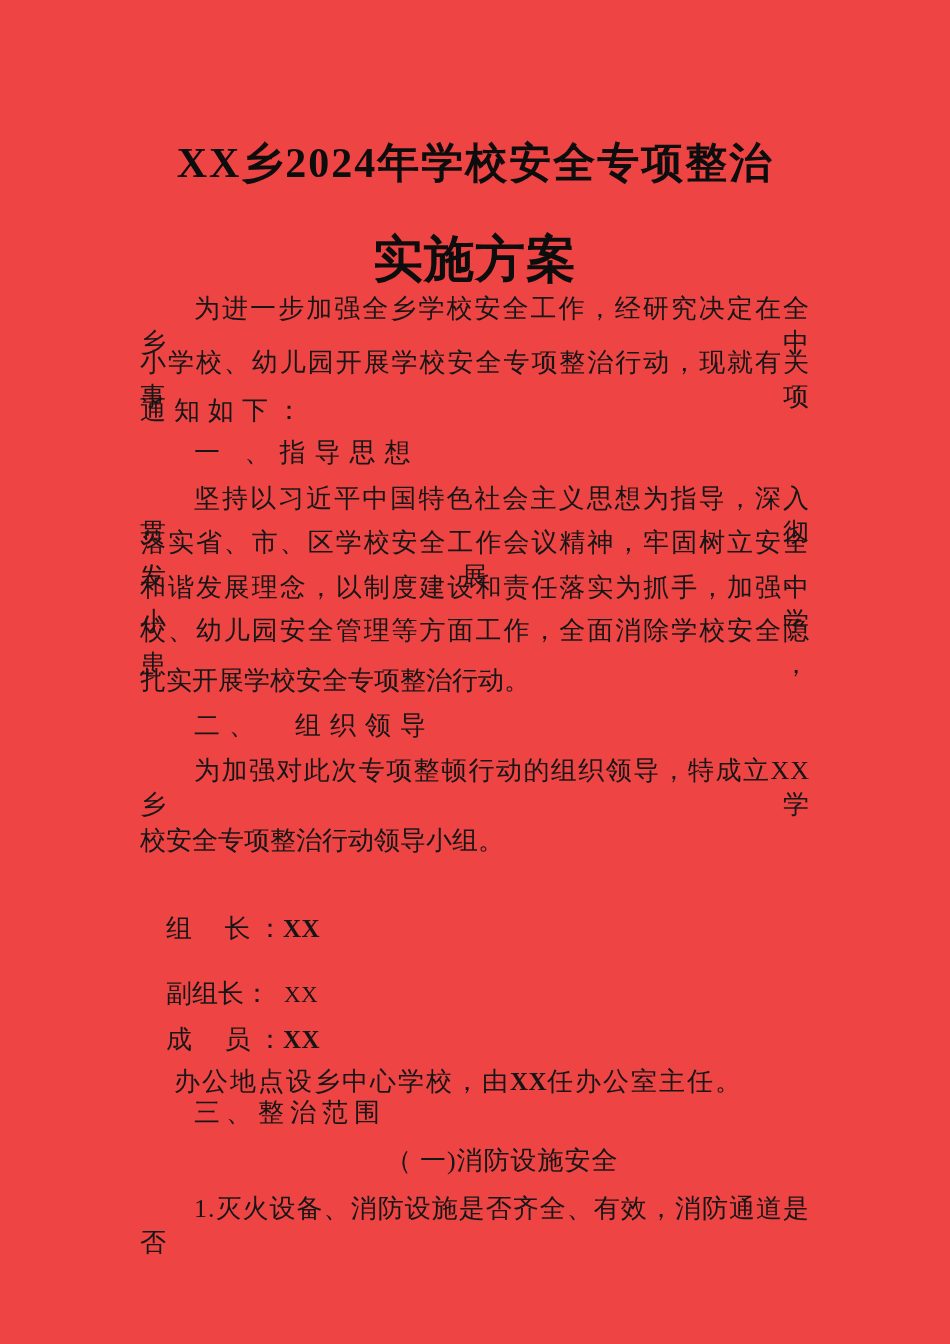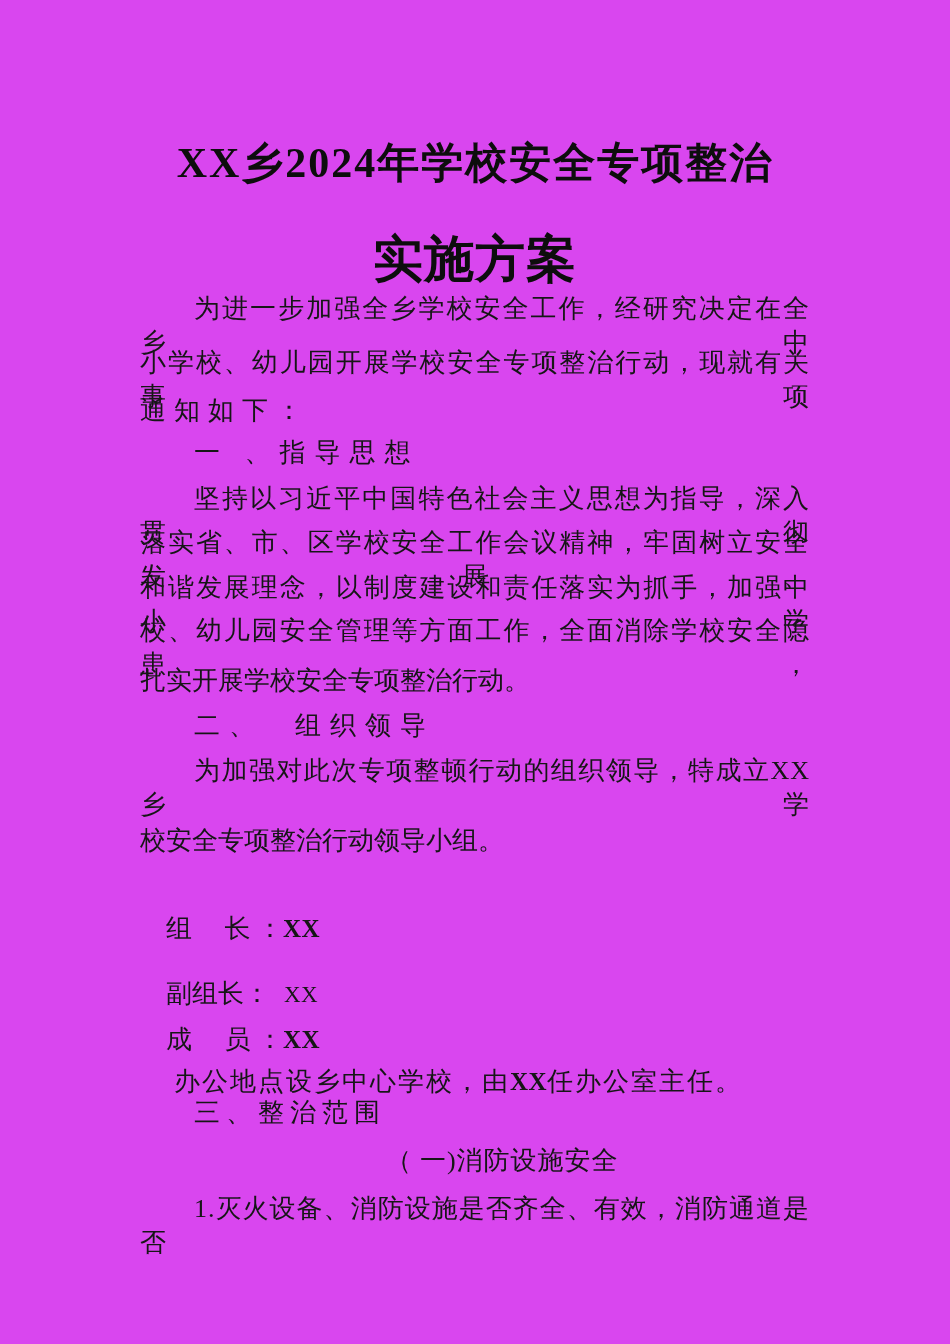--- a/index.html
+++ b/index.html
@@ -1,20 +1,20 @@
 <!DOCTYPE html>
 <html><head>
 <meta charset="utf-8">
 <style>
   html, body { margin: 0; padding: 0; background: #ffffff; }
   .page {
     position: relative;
     width: 950px;
     height: 1344px;
-    background: #d946ef;
+    background: #ef4444;
     color: #161616;
     font-family: "Liberation Serif", "DejaVu Serif", serif;
     overflow: hidden;
   }
   .line {
     position: absolute;
     left: 140px;
     width: 670px;
     font-size: 26px;
     line-height: 34px;

